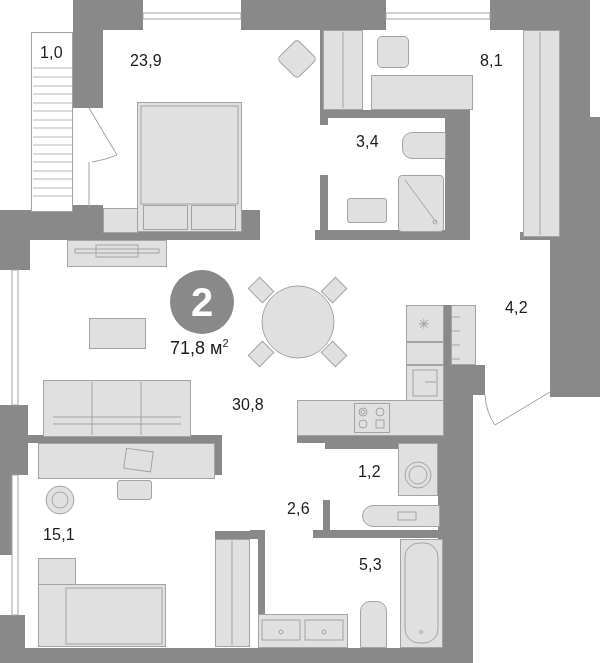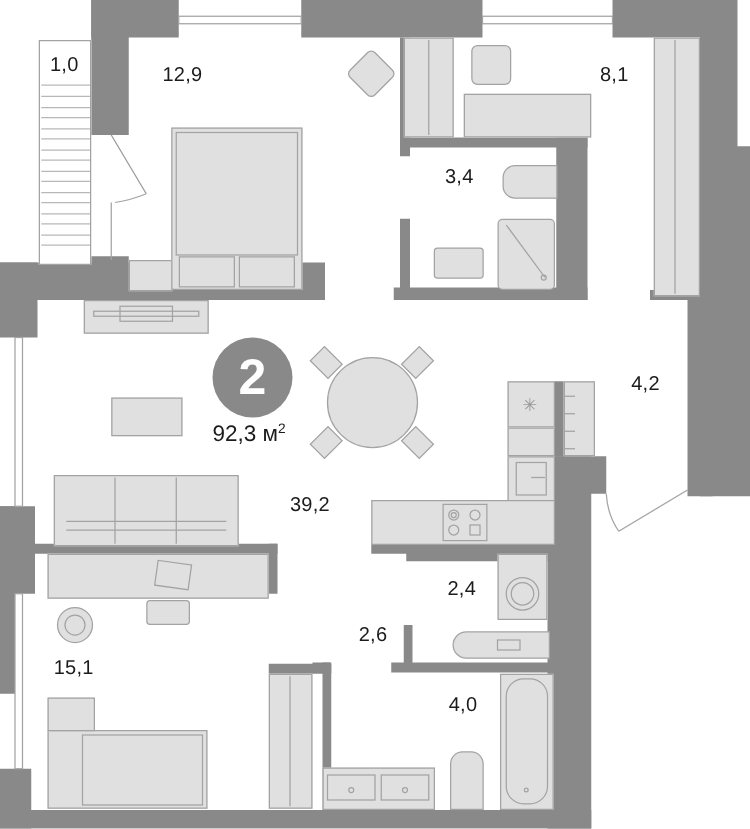--- a/index.html
+++ b/index.html
@@ -192,28 +192,28 @@
         <circle cx="324" cy="632" r="2"></circle>
 
       <rect x="405" y="543" width="33" height="100" rx="14"></rect>
       <circle cx="421" cy="632" r="1.5"></circle>
 
       <rect x="398" y="512" width="18" height="8"></rect>
     </g>
   </svg>
 
   <div class="lbl" style="left:40px;top:44px">1,0</div>
-  <div class="lbl" style="left:130px;top:52px">12,9</div>
+  <div class="lbl" style="left:130px;top:52px">23,9</div>
   <div class="lbl" style="left:480px;top:52px">8,1</div>
   <div class="lbl" style="left:356px;top:133px">3,4</div>
   <div class="lbl" style="left:505px;top:299px">4,2</div>
-  <div class="lbl" style="left:232px;top:396px">39,2</div>
-  <div class="lbl" style="left:358px;top:463px">2,4</div>
+  <div class="lbl" style="left:232px;top:396px">30,8</div>
+  <div class="lbl" style="left:358px;top:463px">1,2</div>
   <div class="lbl" style="left:287px;top:500px">2,6</div>
   <div class="lbl" style="left:43px;top:526px">15,1</div>
-  <div class="lbl" style="left:359px;top:556px">4,0</div>
+  <div class="lbl" style="left:359px;top:556px">5,3</div>
 
   <div class="badge">2</div>
   <div class="area">
-    <span>92,3</span>
+    <span>71,8</span>
     <span>м</span><sup>2</sup>
   </div>
 </div>
 
 </body></html>

